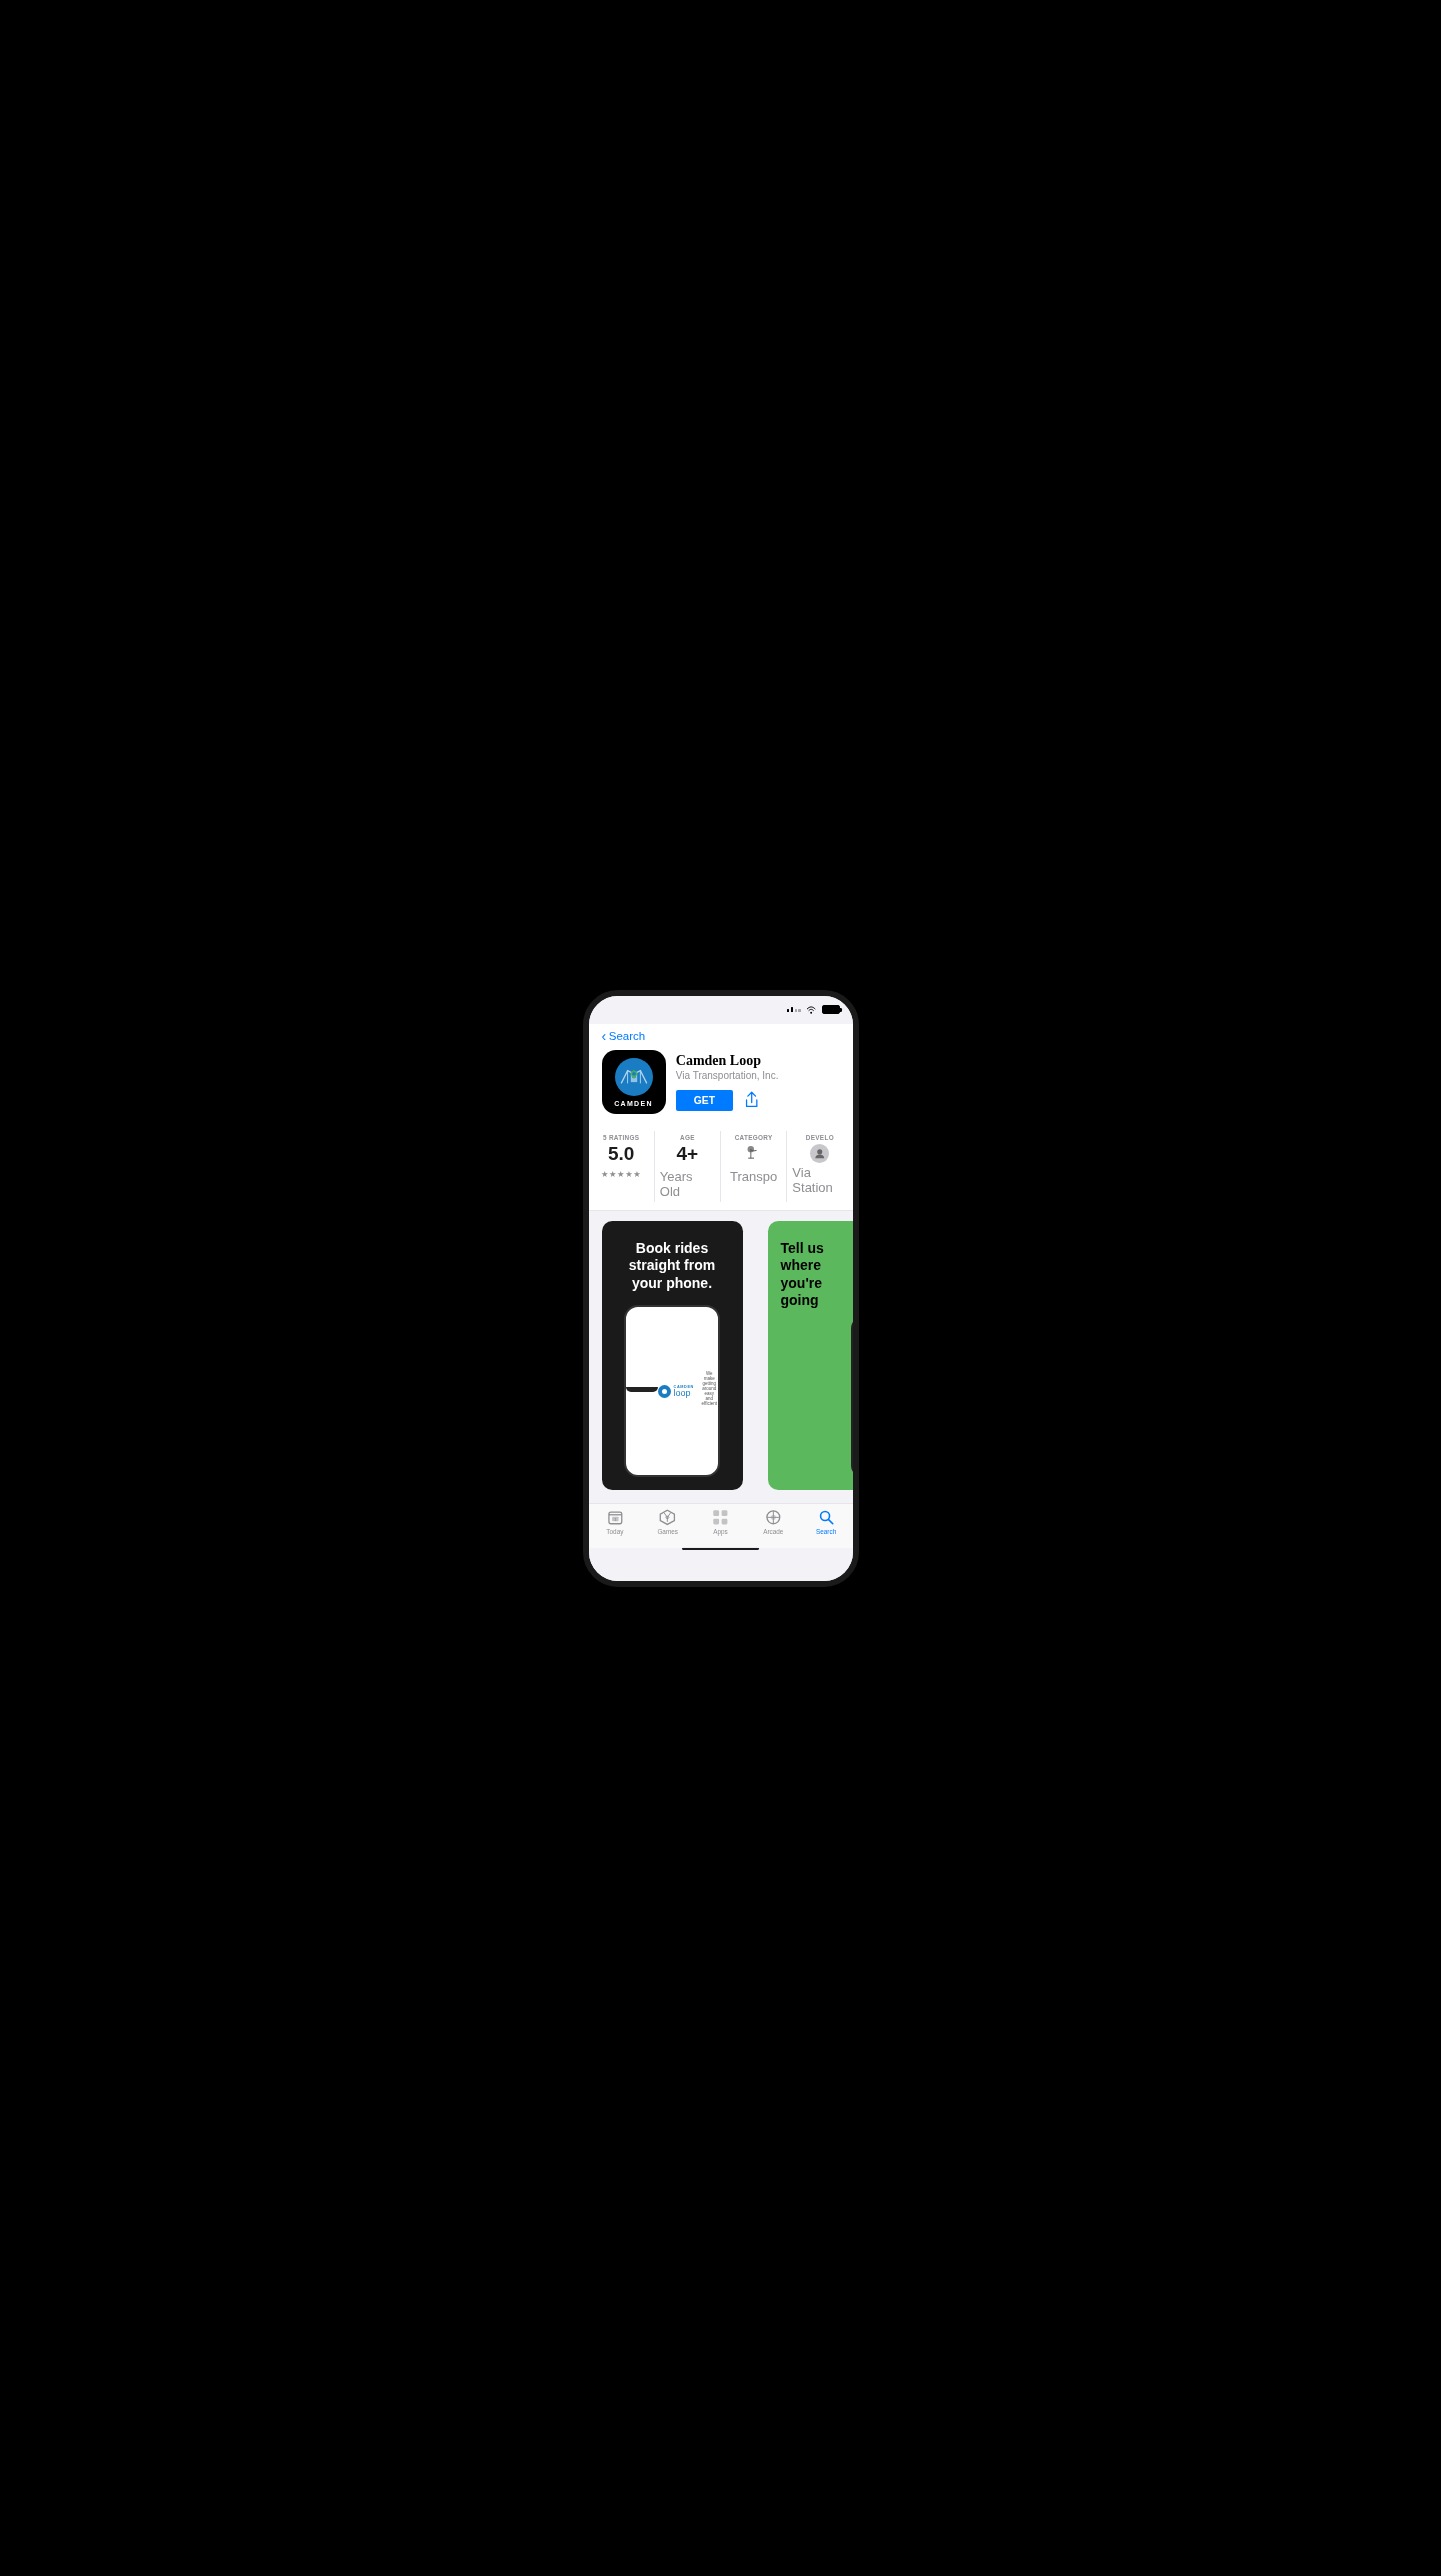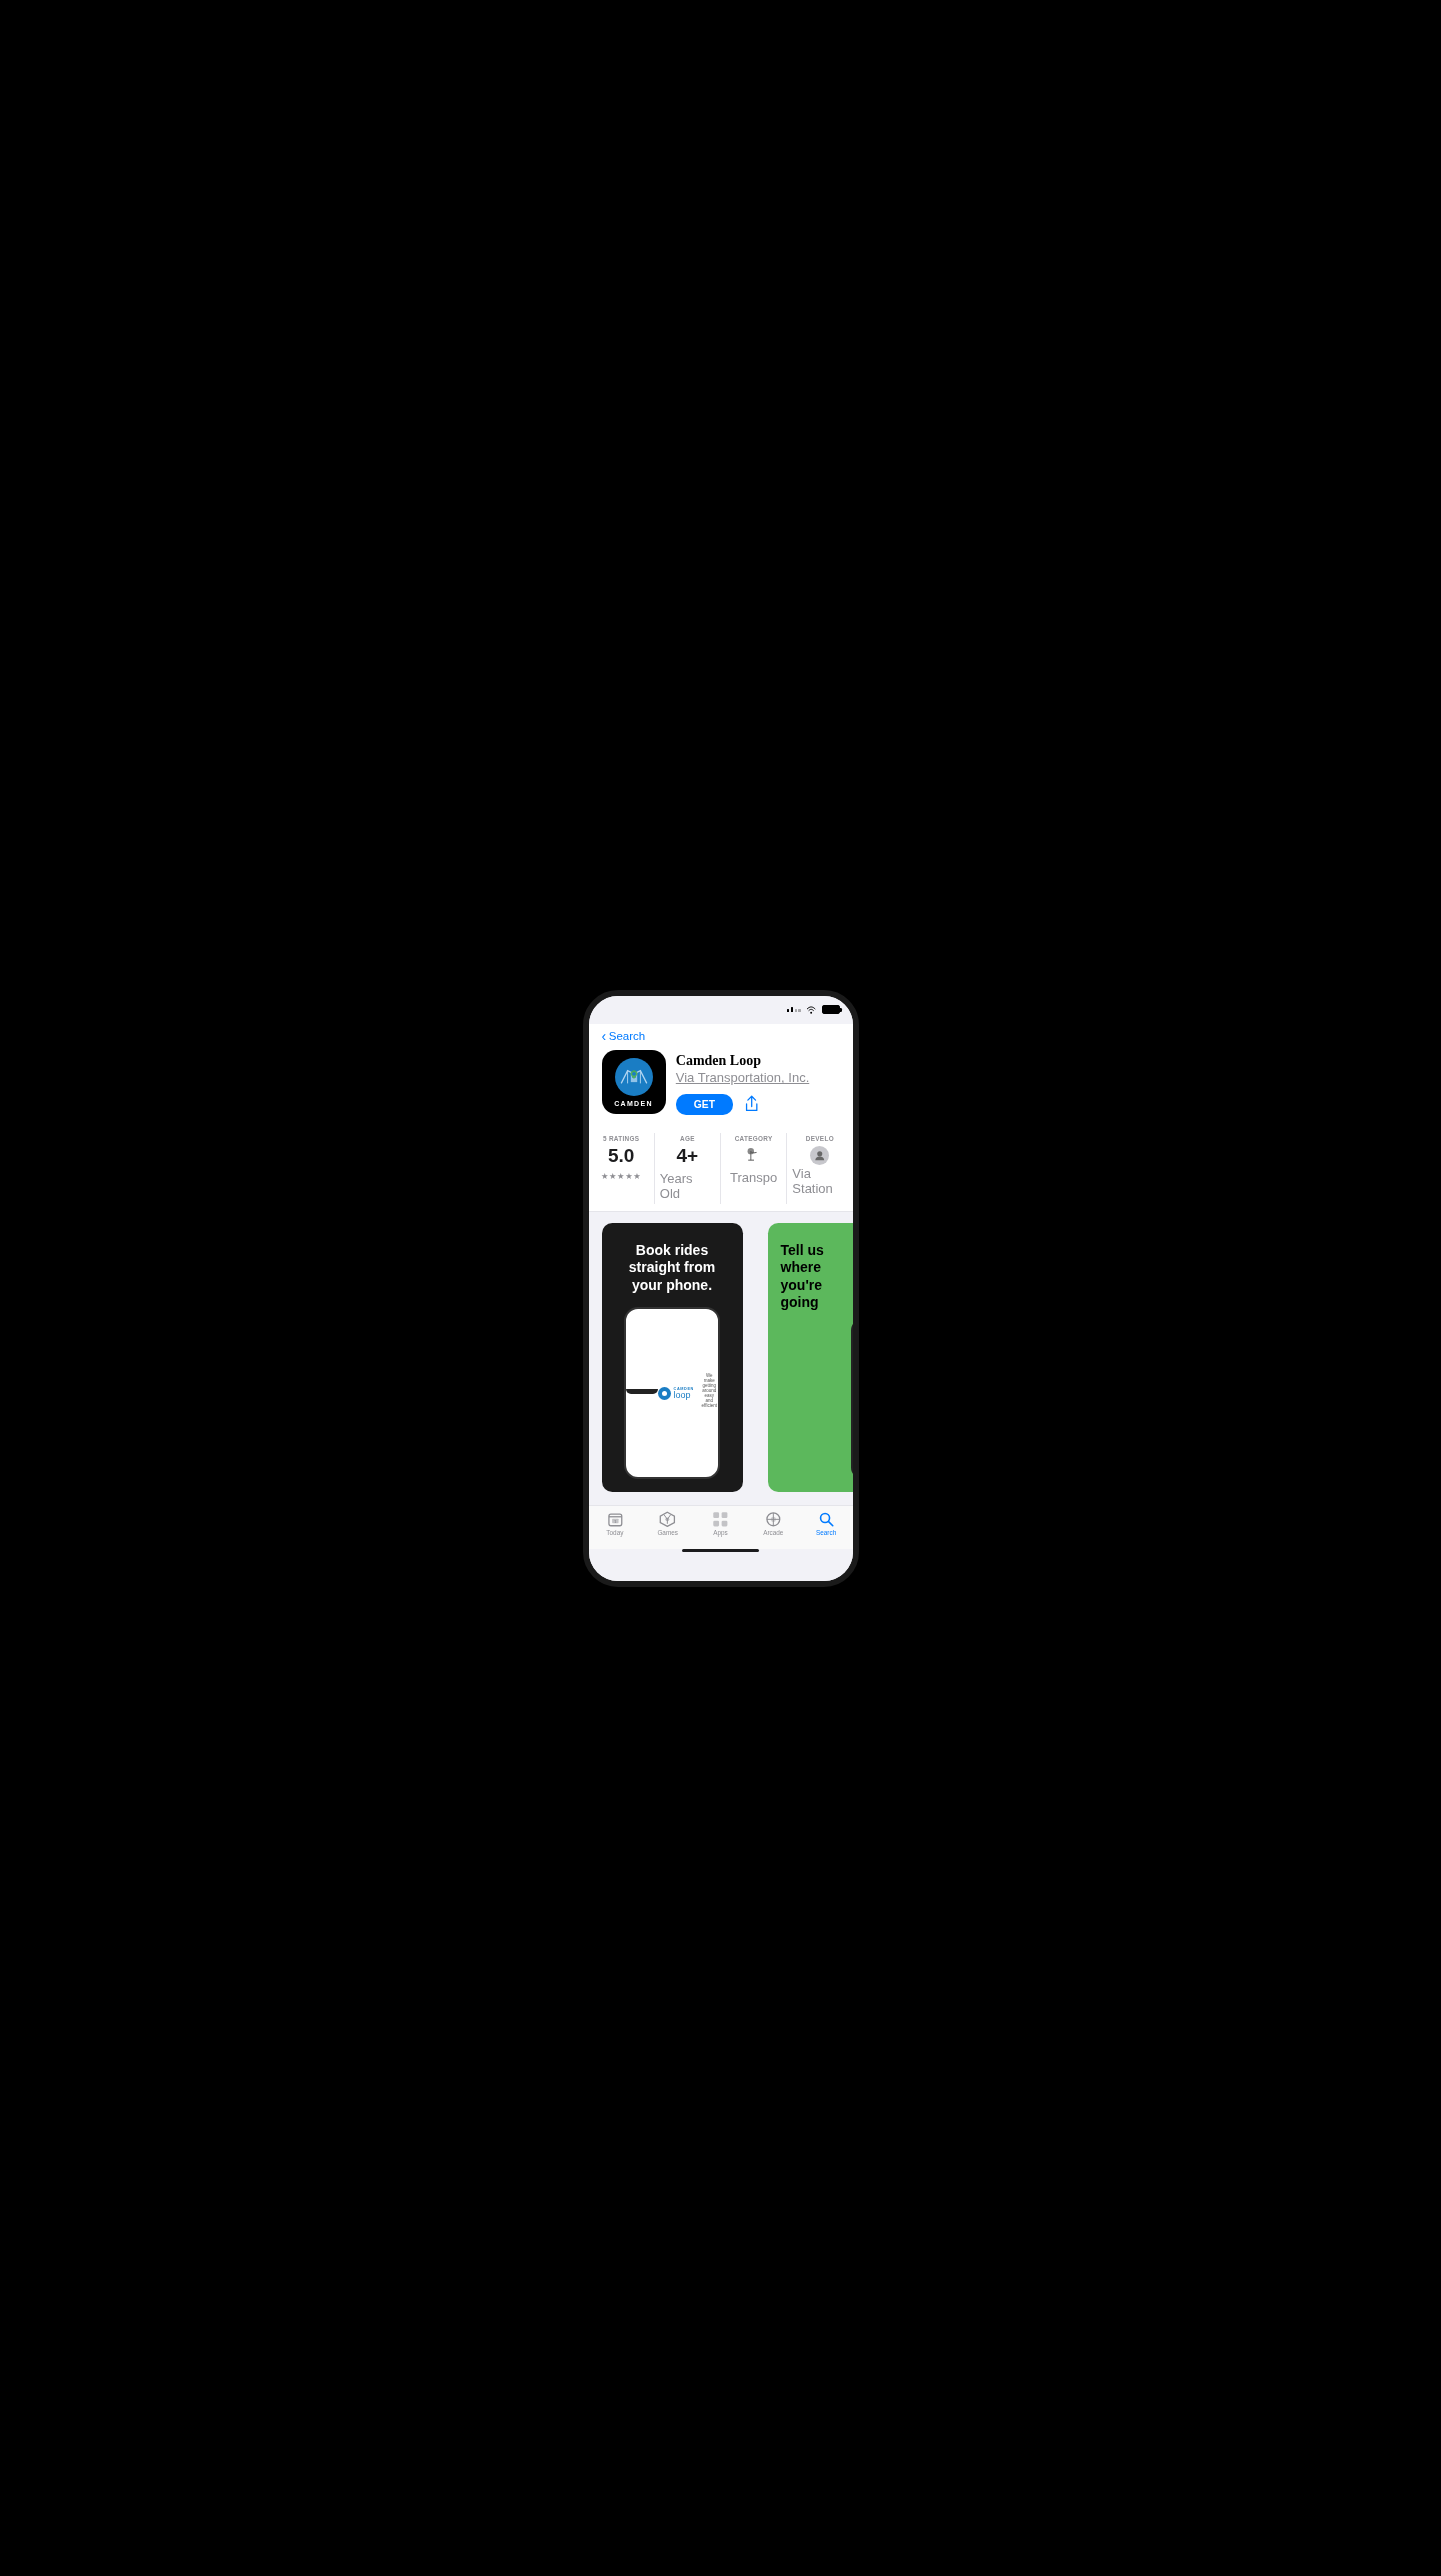--- a/index.html
+++ b/index.html
@@ -161,37 +161,36 @@
 
     .app-name {
       font-size: 14px;
       font-weight: 700;
       color: #000;
       margin-bottom: 1.3px;
       font-family: Liberation Serif, serif;
     }
 
     .app-developer {
-      font-size: 13px;
+      font-size: 10px;
       color: #8e8e93;
       margin-bottom: 7.7px;
-      text-decoration: underline;
     }
 
     .app-actions {
       display: flex;
       align-items: center;
       gap: 7.7px;
     }
 
     .get-button {
       background: #007aff;
       color: #fff;
       border: none;
-      border-radius: 10px;
+      border-radius: 2px;
       padding: 5.1px 18px;
       font-size: 10.3px;
       font-weight: 700;
       cursor: pointer;
     }
 
     .share-button {
       width: 23px;
       height: 23px;
       display: flex;

